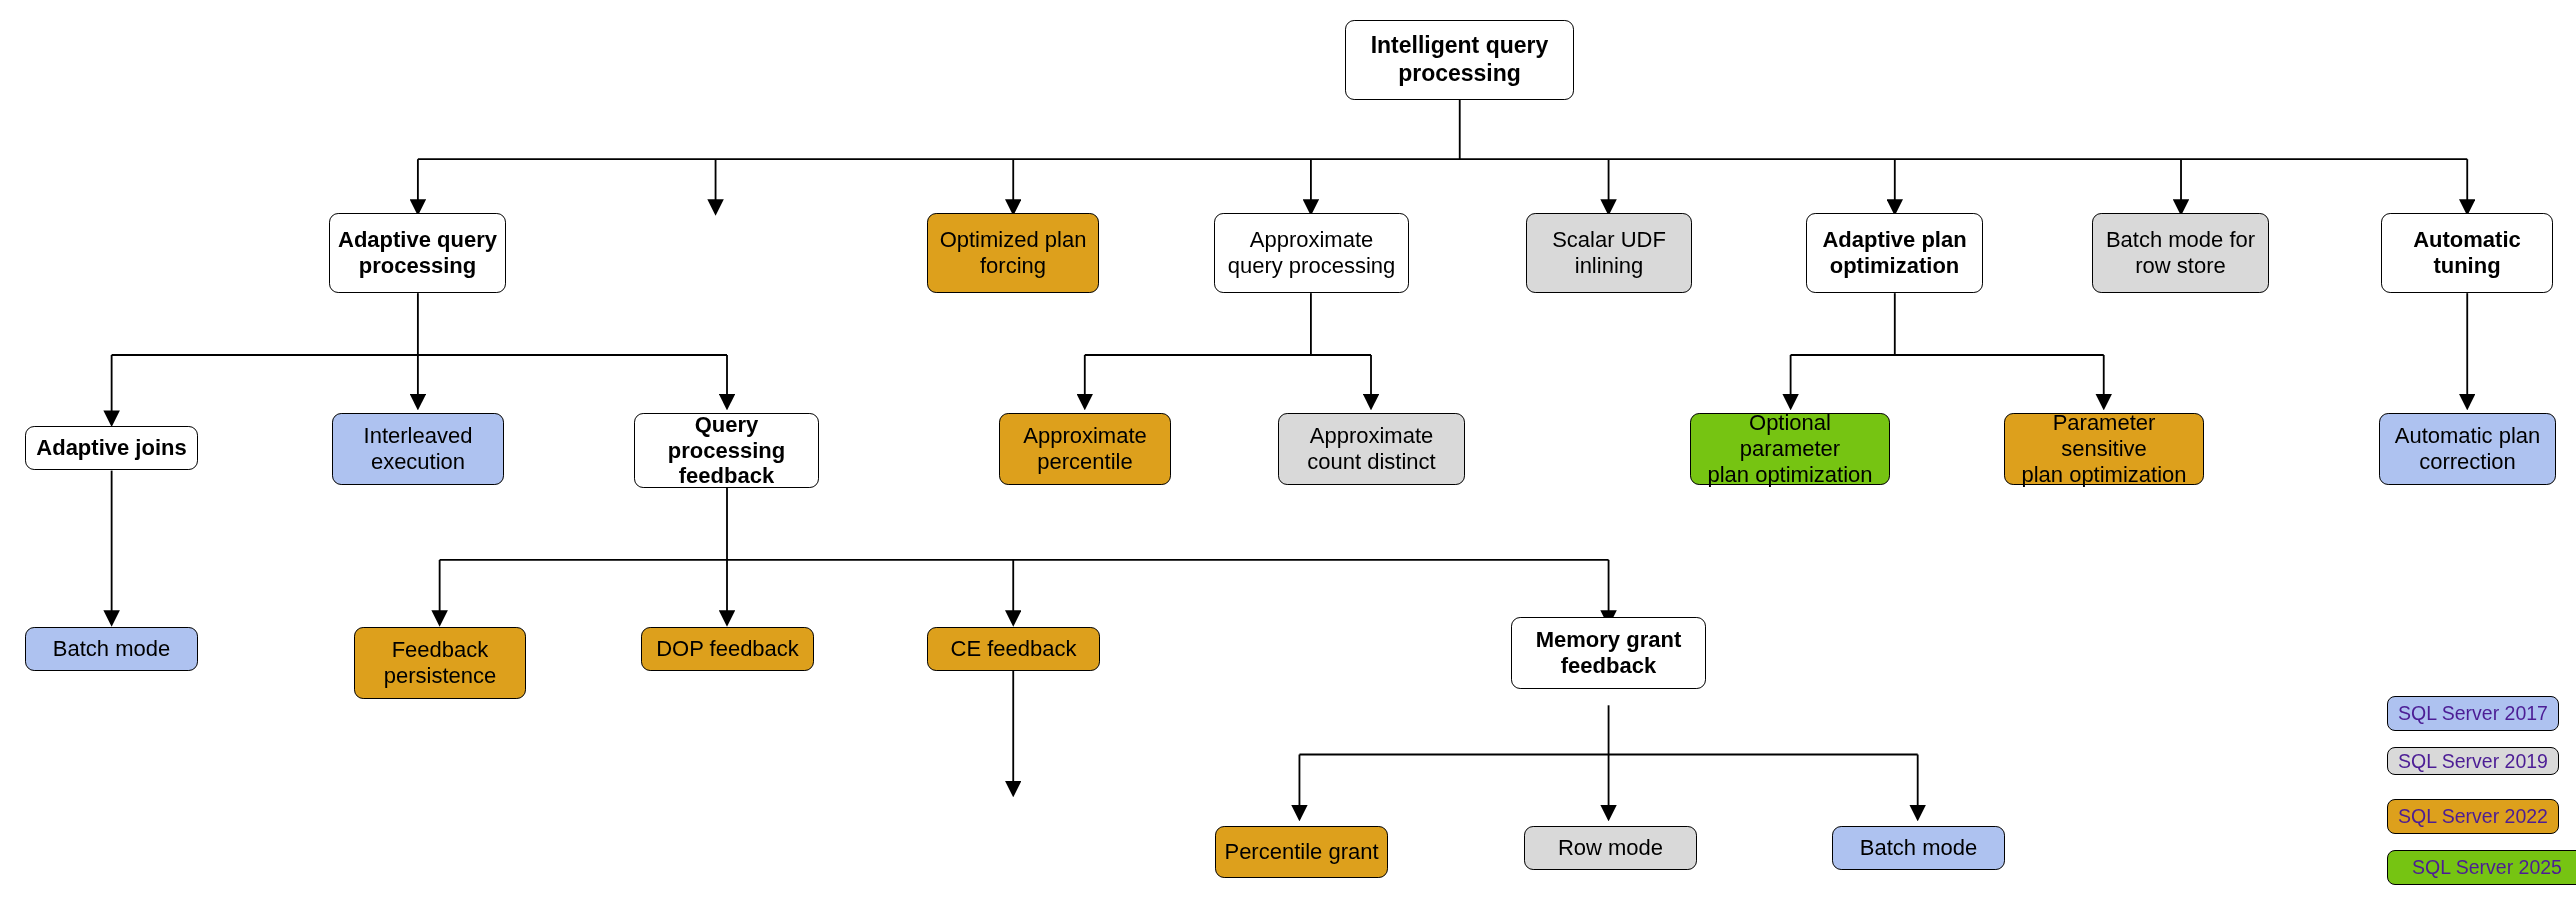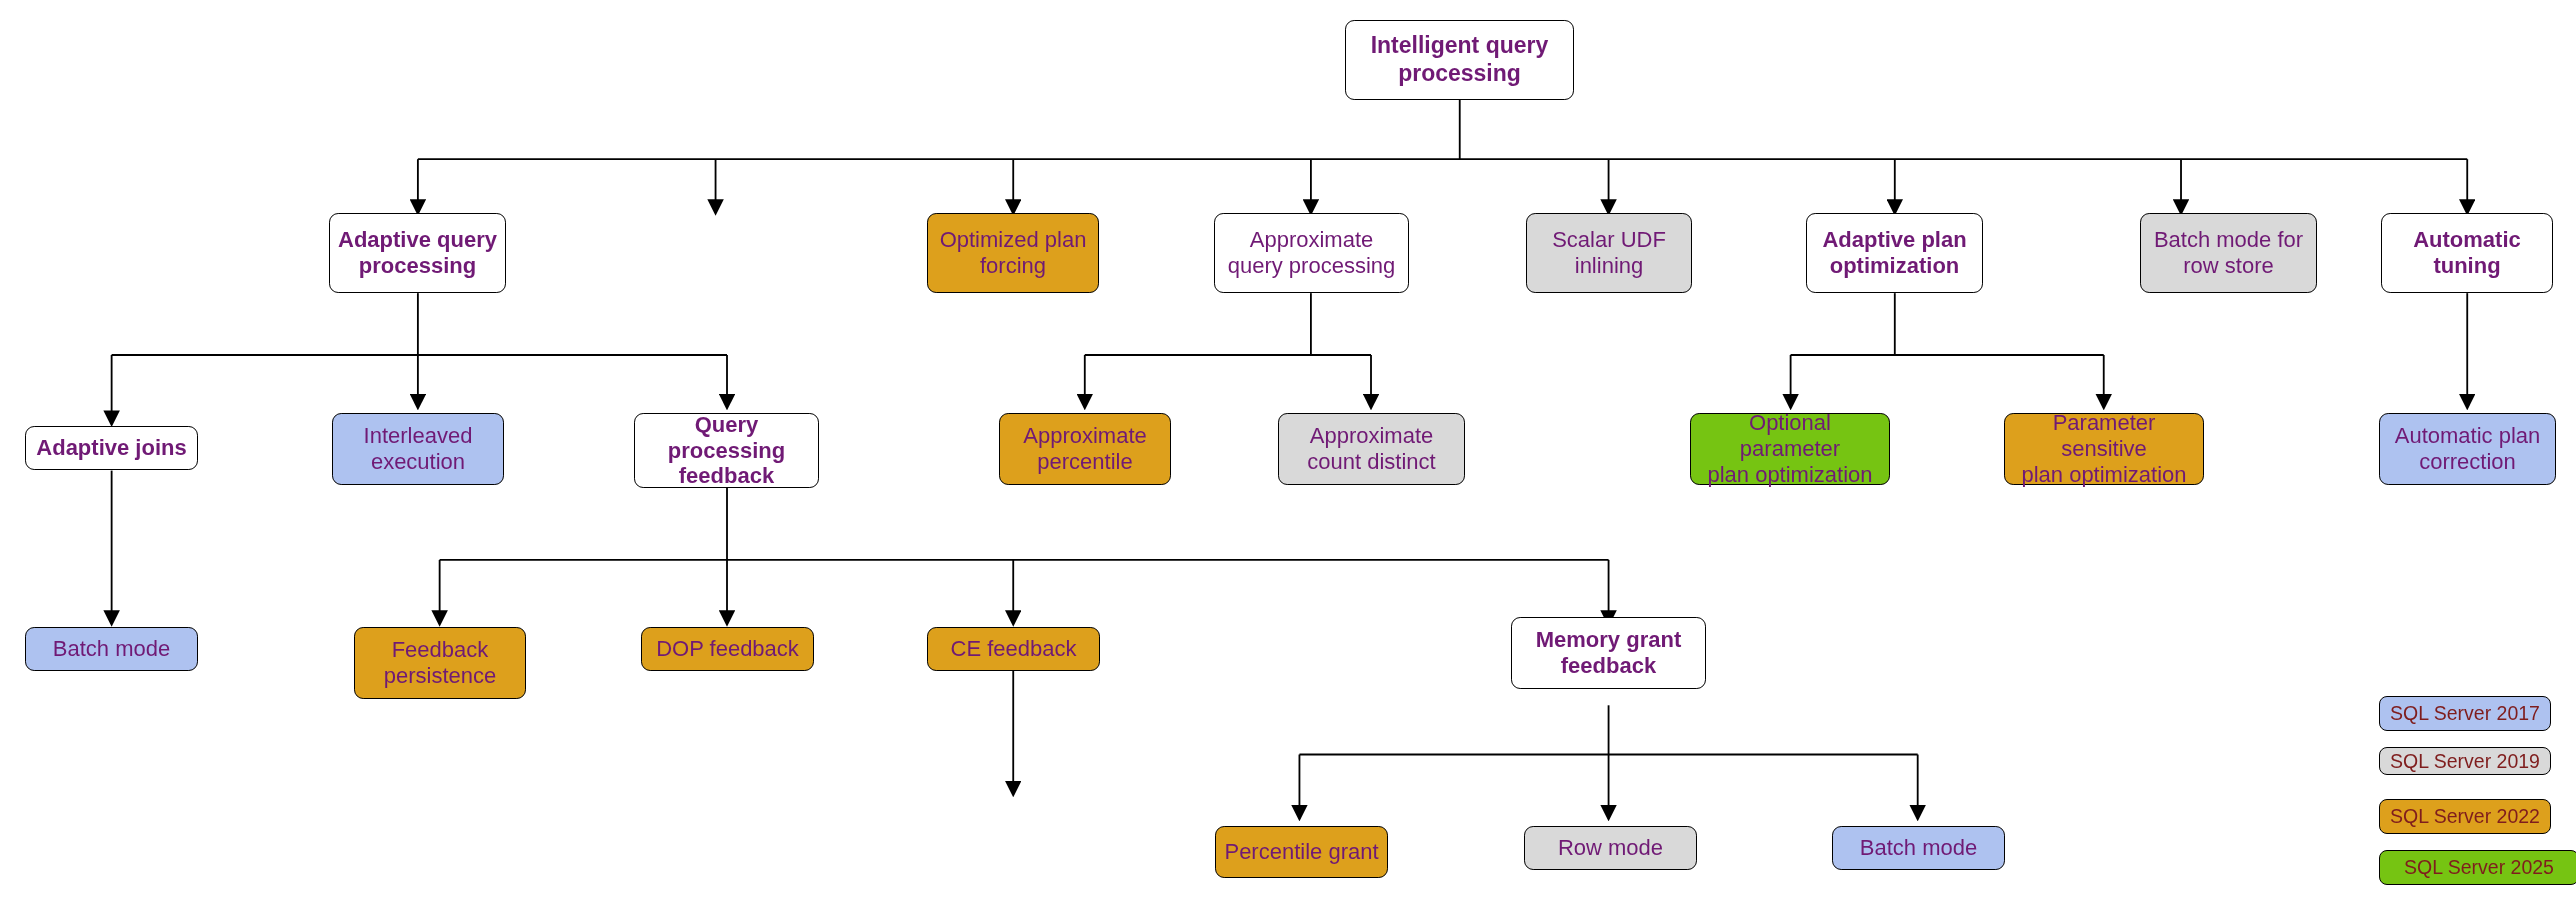--- a/index.html
+++ b/index.html
@@ -28,21 +28,21 @@
   }
   .node {
     position: absolute;
     box-sizing: border-box;
     border: 1.7px solid #000000;
     border-radius: 9.2px;
     display: flex;
     align-items: center;
     justify-content: center;
     text-align: center;
-    color: #701a75;
+    color: #000000;
     font-family: "Liberation Sans", sans-serif;
     font-size: 22px;
     line-height: 1.18;
     padding: 2.3px 5.7px;
     white-space: pre-line;
     background: #ffffff;
   }
   .node.root {
     font-weight: bold;
     font-size: 23px;
@@ -55,23 +55,24 @@
   }
   .legend-item {
     position: absolute;
     box-sizing: border-box;
     border: 1.7px solid #000000;
     border-radius: 8px;
     display: flex;
     align-items: center;
     justify-content: center;
     font-size: 19.5px;
-    color: #7f1d1d;
+    color: #4c1d95;
     white-space: nowrap;
     font-family: "Liberation Sans", sans-serif;
+    margin-left: 8px;
   }
 </style>
 </head>
 <body>
 
 <div id="diagram-root">
 
   <svg id="wires" viewBox="0 0 4500 1600" xmlns="http://www.w3.org/2000/svg">
     <defs>
       <marker id="arrow" viewBox="0 0 12 12" refX="10" refY="6" markerWidth="9" markerHeight="9" orient="auto-start-reverse">
@@ -134,21 +135,21 @@
   <div class="node bold" style="left:329px; top:213px; width:177px; height:80px; background:#ffffff;">Adaptive query
 processing</div>
   <div class="node" style="left:927px; top:213px; width:172px; height:80px; background:#dda01c;">Optimized plan
 forcing</div>
   <div class="node" style="left:1214px; top:213px; width:195px; height:80px; background:#ffffff;">Approximate
 query processing</div>
   <div class="node" style="left:1526px; top:213px; width:166px; height:80px; background:#d9d9d9;">Scalar UDF
 inlining</div>
   <div class="node bold" style="left:1806px; top:213px; width:177px; height:80px; background:#ffffff;">Adaptive plan
 optimization</div>
-  <div class="node" style="left:2092px; top:213px; width:177px; height:80px; background:#d9d9d9;margin-left:48px;">Batch mode for
+  <div class="node" style="left:2092px; top:213px; width:177px; height:80px; background:#d9d9d9;">Batch mode for
 row store</div>
   <div class="node bold" style="left:2381px; top:213px; width:172px; height:80px; background:#ffffff;">Automatic
 tuning</div>
 
   <div class="node bold" style="left:25px; top:426px; width:173px; height:44px; background:#ffffff;">Adaptive joins</div>
   <div class="node" style="left:332px; top:413px; width:172px; height:72px; background:#aec2f0;">Interleaved
 execution</div>
   <div class="node bold" style="left:634px; top:413px; width:185px; height:75px; background:#ffffff;">Query processing
 feedback</div>
   <div class="node" style="left:999px; top:413px; width:172px; height:72px; background:#dda01c;">Approximate

